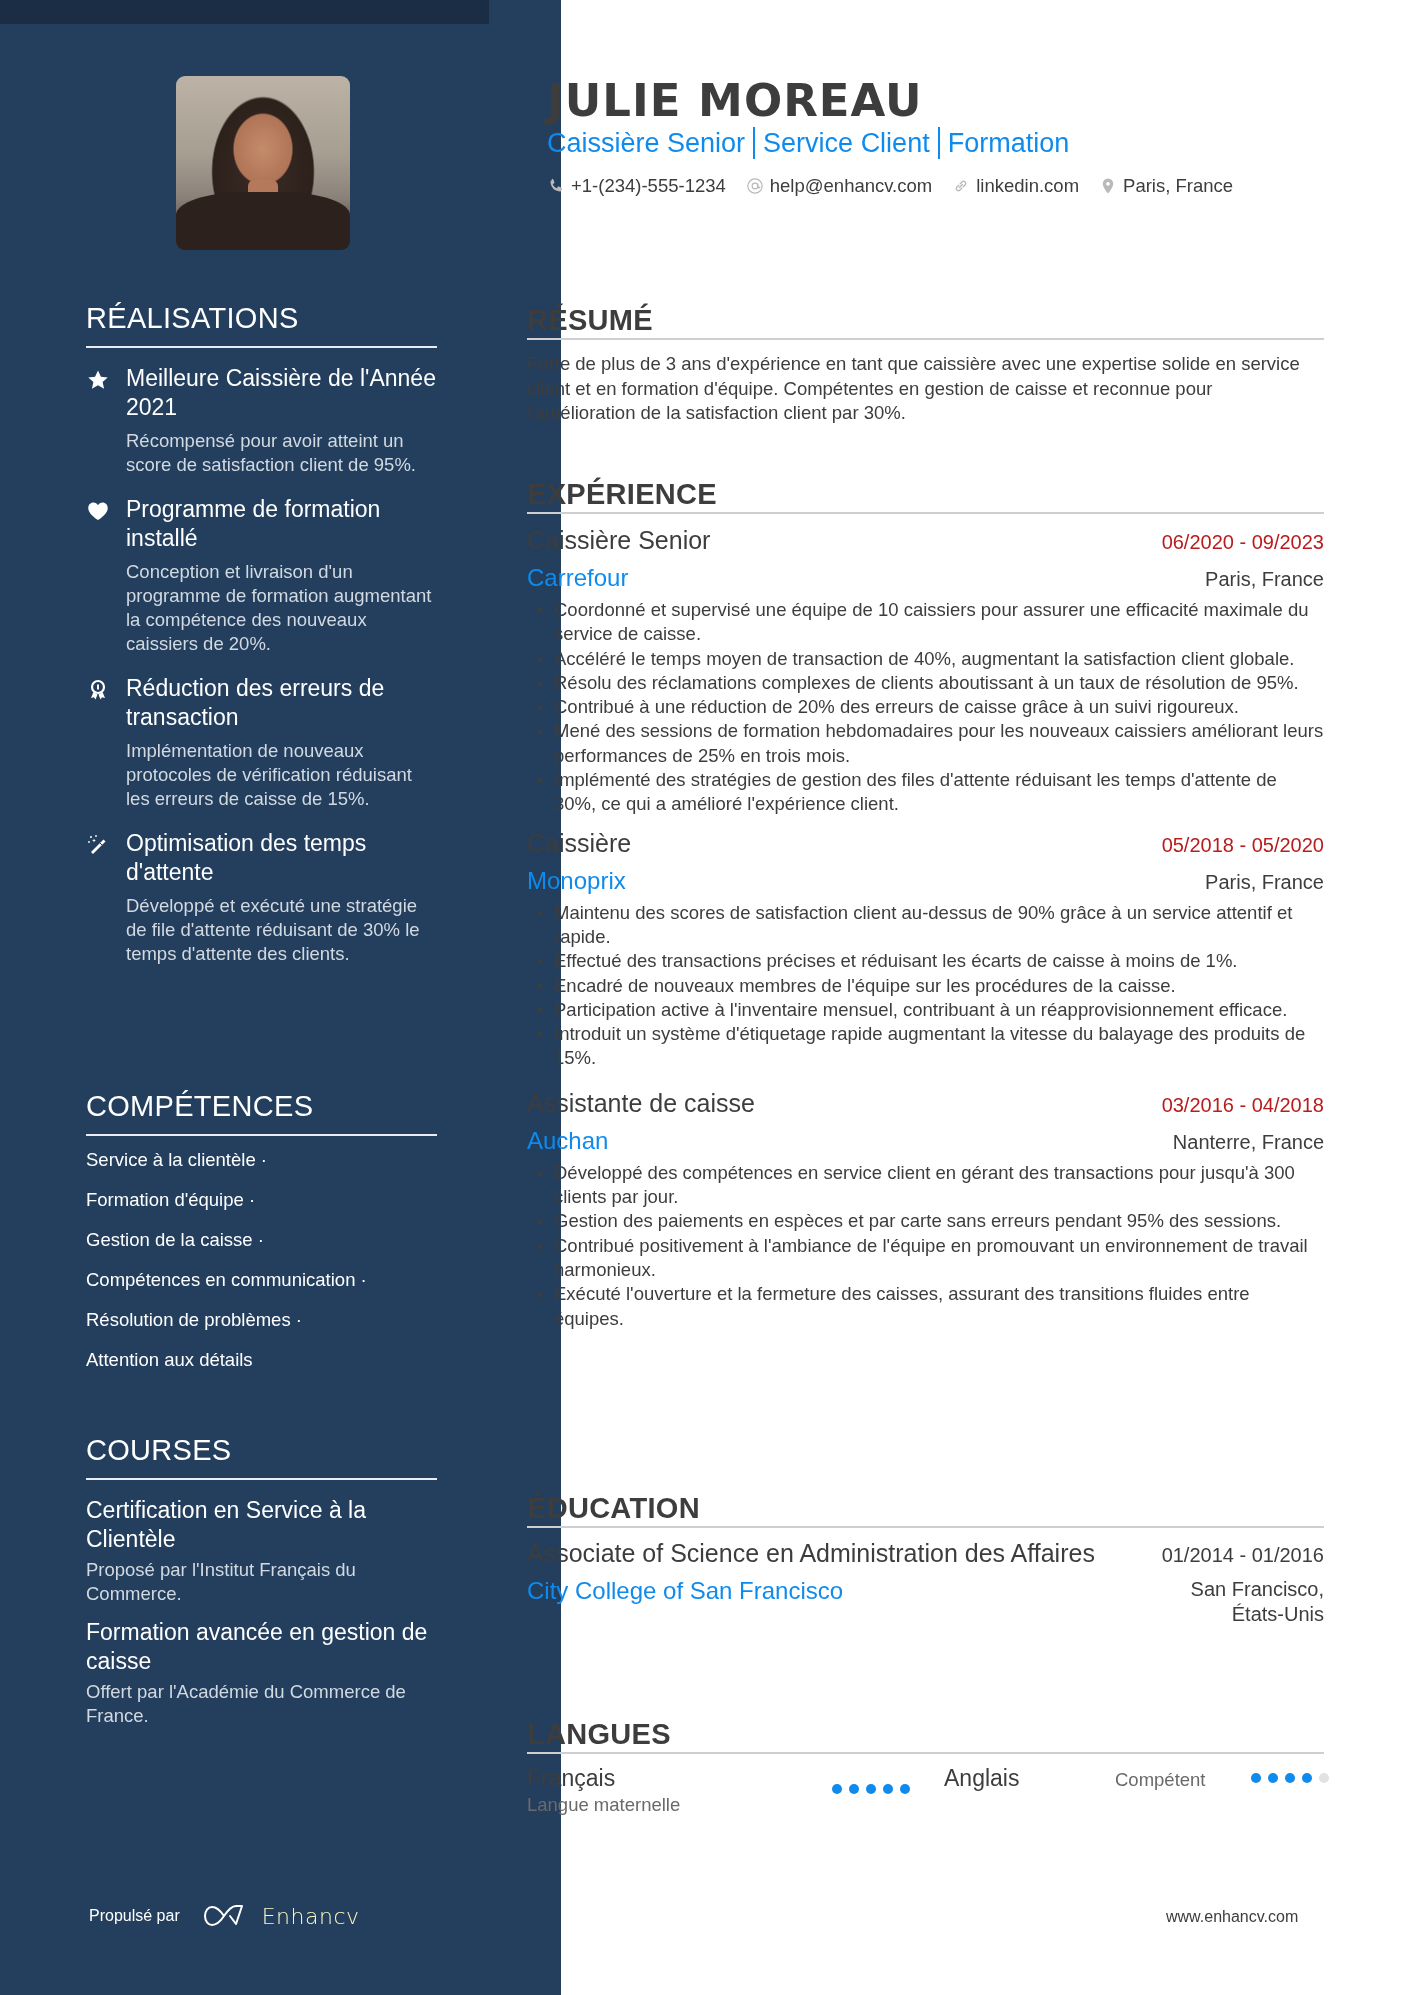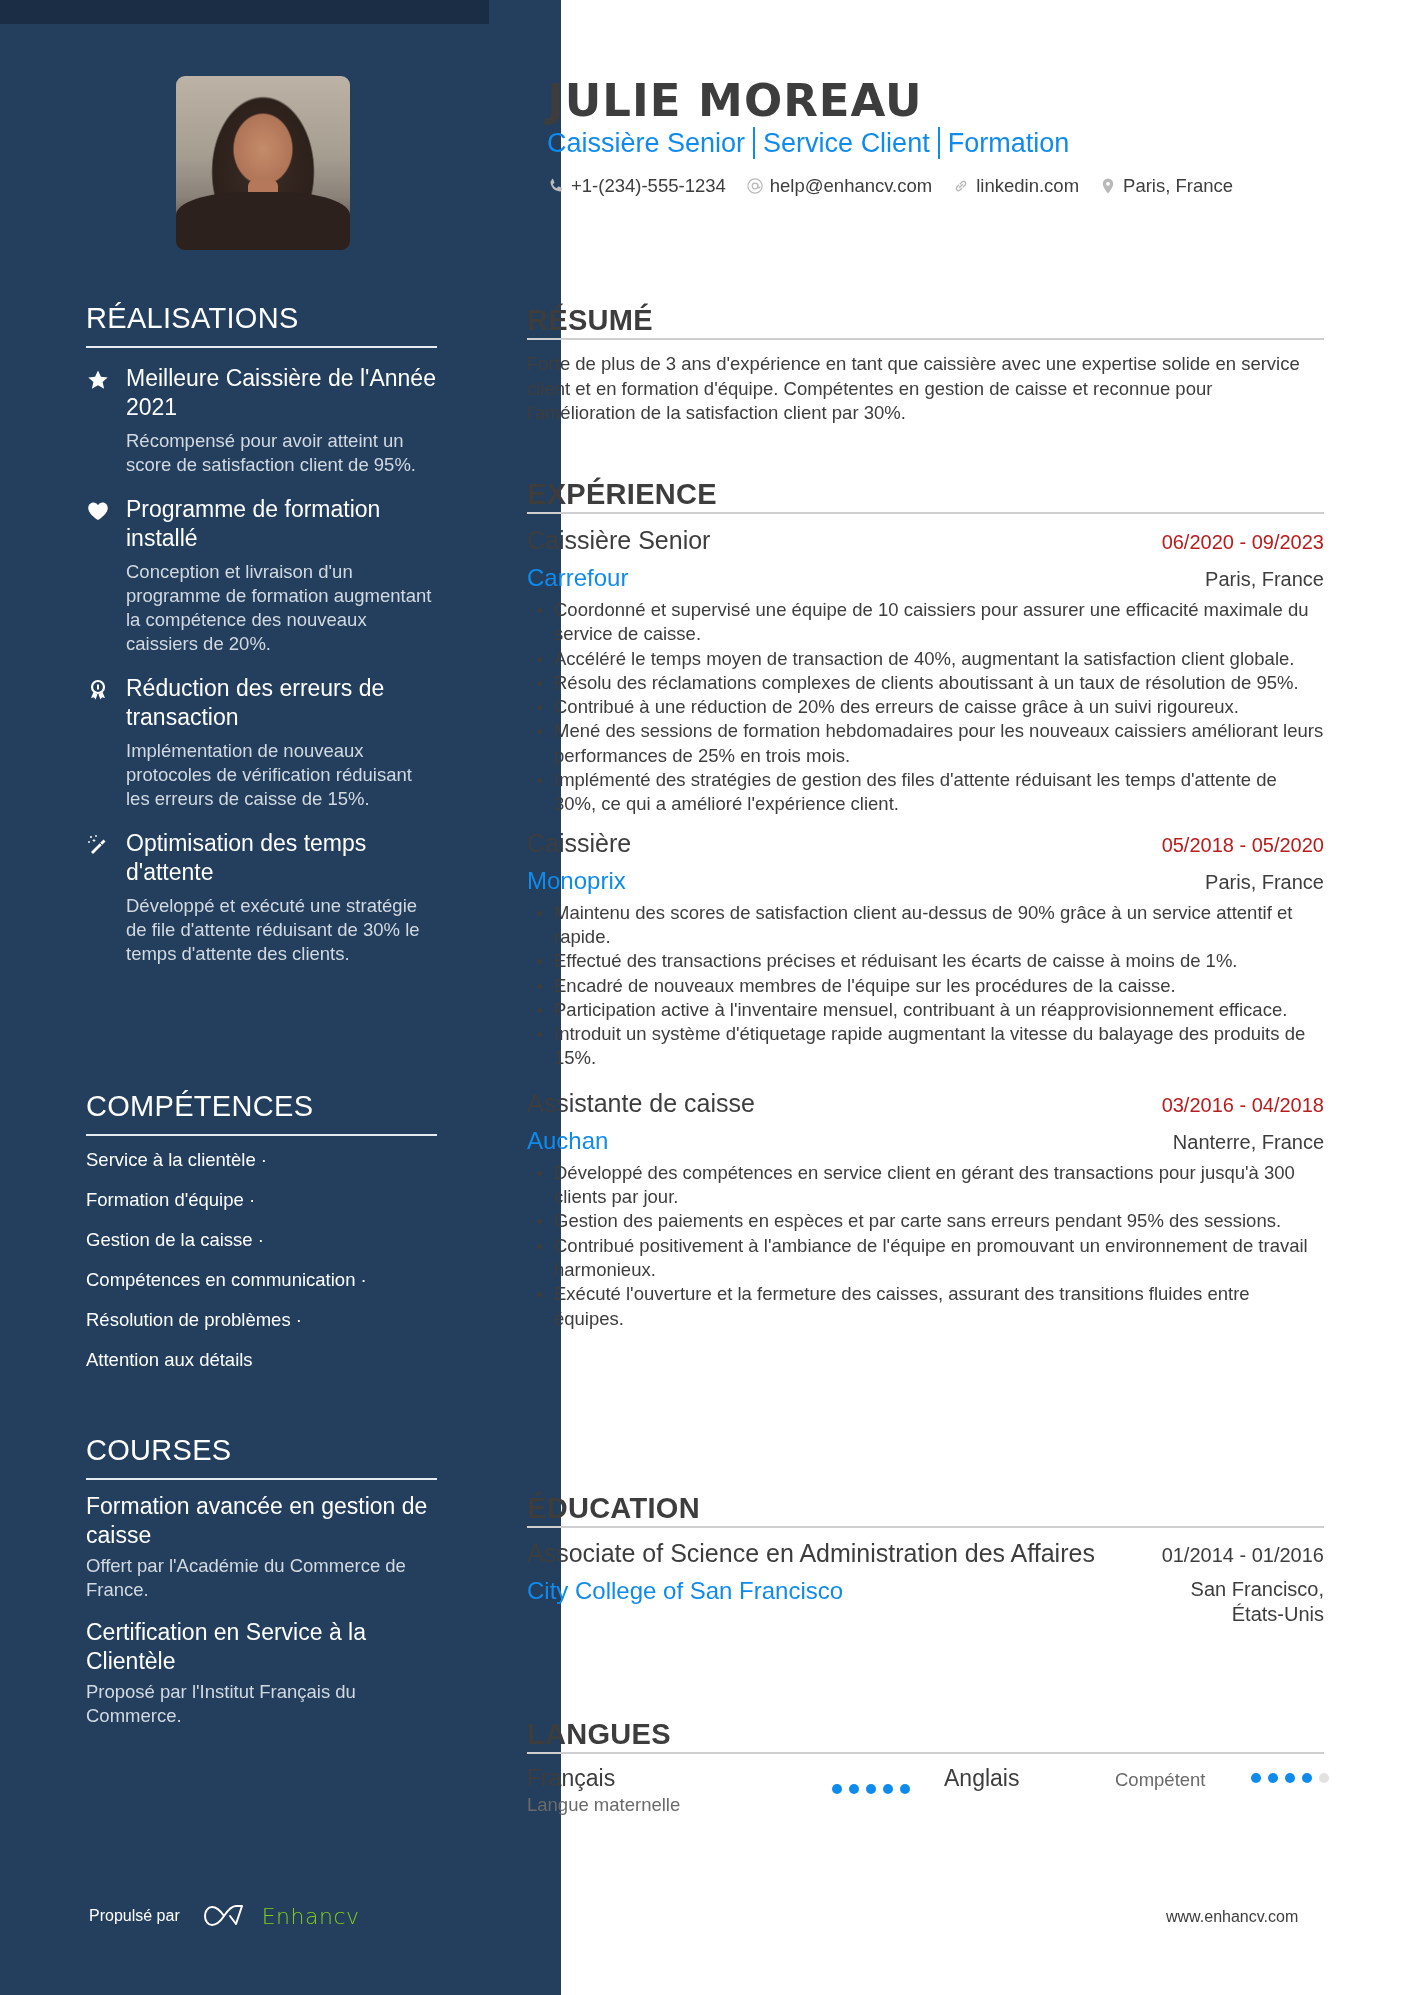--- a/index.html
+++ b/index.html
@@ -22,21 +22,21 @@
   .ach-title { font-size: 23px; line-height: 29px; color: #ffffff; }
   .ach-desc { font-size: 18.5px; line-height: 24px; color: #d2d9e1; margin-top: 7px; }
   .skill { font-size: 18.5px; line-height: 24px; color: #ffffff; margin-top: 16px; }
   .course { margin-top: 14px; }
   .course-title { font-size: 23px; line-height: 29px; color: #ffffff; }
   .course-desc { font-size: 18.5px; line-height: 24px; color: #d2d9e1; margin-top: 4px; }
 
   .powered { position: absolute; left: 89px; top: 1903px; display: flex; align-items: center; color: #ffffff; }
   .powered-label { font-size: 16px; }
   .powered-logo { margin-left: 22px; width: 48px; height: 26px; }
-  .powered-brand { font-size: 22px; margin-left: 12px; letter-spacing: 0.5px; color: #84cc16; font-family: "DejaVu Sans", sans-serif; font-weight: 300; }
+  .powered-brand { font-size: 22px; margin-left: 12px; letter-spacing: 0.5px; color: #fef9c3; font-family: "DejaVu Sans", sans-serif; font-weight: 300; }
   .name { position: absolute; left: 547px; top: 75px; font-size: 45px; font-weight: 700; color: #3d3d3d; letter-spacing: 1px; line-height: 52px; font-family: "DejaVu Sans", sans-serif; }
   .subtitle { position: absolute; left: 547px; top: 126px; font-size: 27px; color: #0f8bed; line-height: 34px; white-space: nowrap; }
   .subtitle .sep { display: inline-block; width: 2px; height: 32px; background: #0f8bed; vertical-align: -7px; margin: 0 8px; }
   .contacts { position: absolute; left: 547px; top: 175px; display: flex; align-items: center; font-size: 18.5px; color: #3d3d3d; white-space: nowrap; }
   .contact { display: flex; align-items: center; margin-right: 20px; }
   .contact svg { width: 18px; height: 18px; margin-right: 6px; }
 
   .m-section { position: absolute; left: 527px; width: 797px; }
   .m-heading { font-size: 29px; color: #3d3d3d; line-height: 36px; padding-bottom: 0; border-bottom: 2px solid #cfcfcf; letter-spacing: 0.3px; }
   .summary { font-size: 18.5px; line-height: 24.5px; color: #3d3d3d; margin-top: 12px; }
@@ -125,27 +125,27 @@
     <div class="skill" style="margin-top:12px;">Service à la clientèle ·</div>
     <div class="skill">Formation d'équipe ·</div>
     <div class="skill">Gestion de la caisse ·</div>
     <div class="skill">Compétences en communication ·</div>
     <div class="skill">Résolution de problèmes ·</div>
     <div class="skill">Attention aux détails</div>
   </section>
 
   <section class="sb-section" style="top:1432px;">
     <h2 class="sb-heading">COURSES</h2>
+    <div class="course" style="margin-top:16px;">
+      <div class="course-title">Certification en Service à la Clientèle</div>
+      <div class="course-desc">Proposé par l'Institut Français du Commerce.</div>
+    </div>
     <div class="course" style="margin-top:12px;">
       <div class="course-title">Formation avancée en gestion de caisse</div>
       <div class="course-desc">Offert par l'Académie du Commerce de France.</div>
-    </div>
-    <div class="course" style="margin-top:16px;">
-      <div class="course-title">Certification en Service à la Clientèle</div>
-      <div class="course-desc">Proposé par l'Institut Français du Commerce.</div>
     </div>
   </section>
 
   <div class="powered">
     <span class="powered-label">Propulsé par</span>
     <svg class="powered-logo" viewBox="0 0 48 26">
       <path d="M22 13c-4-6-8-9-12-9-4 0-7 4-7 9s3 9 7 9c4 0 8-3 12-9 4-6 8-10 12-10l6 0-6 18-6-8" fill="none" stroke="#ffffff" stroke-width="2" stroke-linecap="round" stroke-linejoin="round"></path>
     </svg>
     <span class="powered-brand">Enhancv</span>
   </div>

